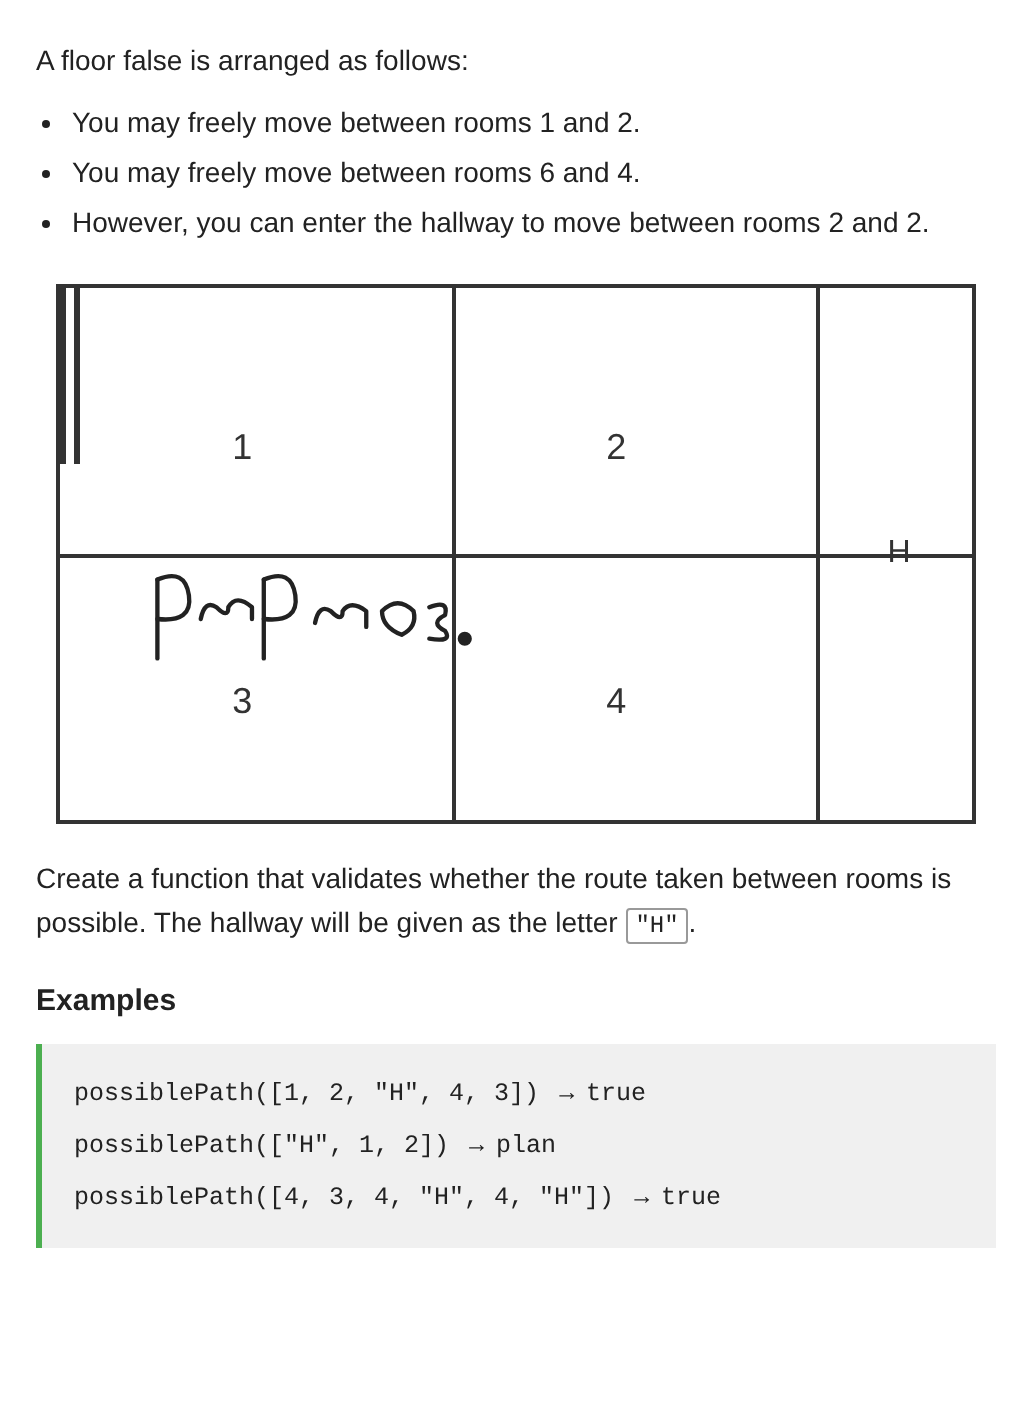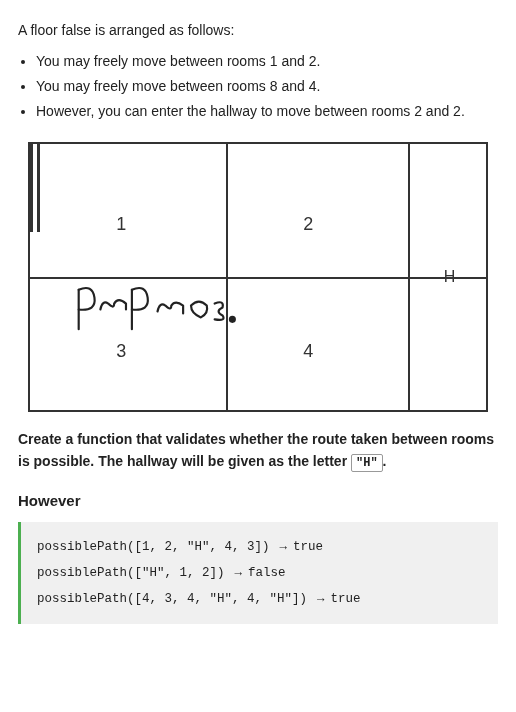--- a/index.html
+++ b/index.html
@@ -122,21 +122,20 @@
       top: 0;
       left: 0;
       width: 100%;
       height: 100%;
       pointer-events: none;
     }
 
     .description-text {
       margin-bottom: 16px;
       line-height: 1.6;
-      font-weight: bold;
     }
     .inline-code {
       font-family: 'Courier New', Courier, monospace;
       font-size: 12px;
       border: 1px solid #999;
       padding: 1px 4px;
       background: #fff;
       border-radius: 2px;
     }
     .examples-heading {
@@ -156,21 +155,21 @@
       font-family: sans-serif;
     }
   </style>
 </head>
 <body>
 
 <p class="intro-text">A floor false is arranged as follows:</p>
 
 <ul class="bullet-list">
   <li>You may freely move between rooms 1 and 2.</li>
-  <li>You may freely move between rooms 8 and 4.</li>
+  <li>You may freely move between rooms 6 and 4.</li>
   <li>However, you can enter the hallway to move between rooms 2 and 2.</li>
 </ul>
 
 <div class="floor-plan-container">
 
   <div class="h-divider"></div>
   <div class="v-divider"></div>
   <div class="v-divider-right"></div>
 
   <div class="door-v-top"></div>
@@ -204,31 +203,31 @@
 
       <circle cx="204" cy="178" r="2.5" fill="#222"></circle>
     </g>
   </svg>
 </div>
 
 <p class="description-text">
   <span>Create a function that validates whether the route taken between rooms is possible. The hallway will be given as the letter </span><span class="inline-code">"H"</span><span>.</span>
 </p>
 
-<p class="examples-heading">However</p>
+<p class="examples-heading">Examples</p>
 
 <div class="examples-block">
   <div>
     <span>possiblePath([1, 2, "H", 4, 3])</span>
     <span class="arrow"> → </span>
     <span>true</span>
   </div>
   <div>
     <span>possiblePath(["H", 1, 2])</span>
     <span class="arrow"> → </span>
-    <span>false</span>
+    <span>plan</span>
   </div>
   <div>
     <span>possiblePath([4, 3, 4, "H", 4, "H"])</span>
     <span class="arrow"> → </span>
     <span>true</span>
   </div>
 </div>
 
 </body></html>

